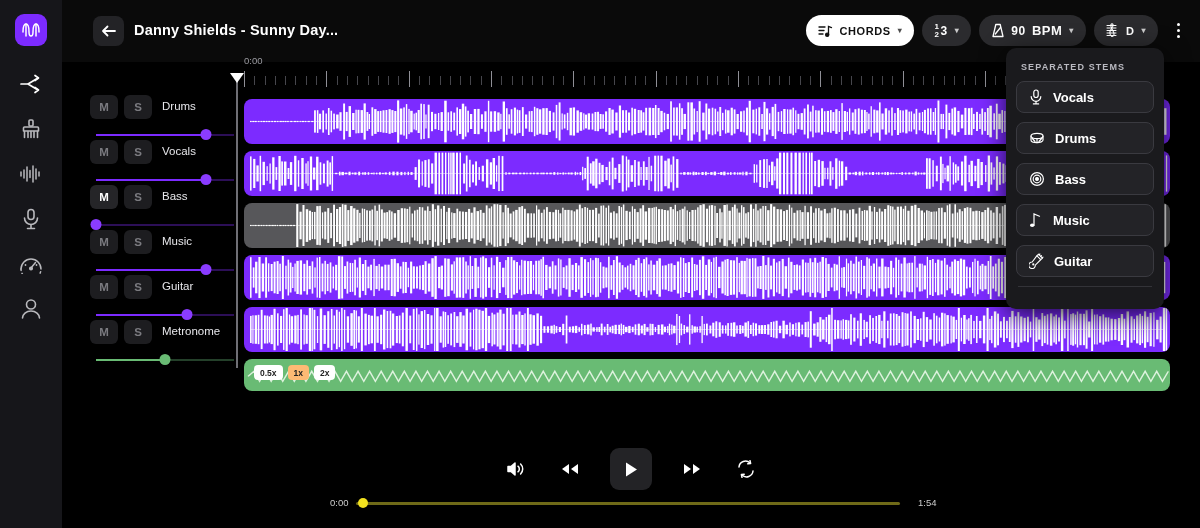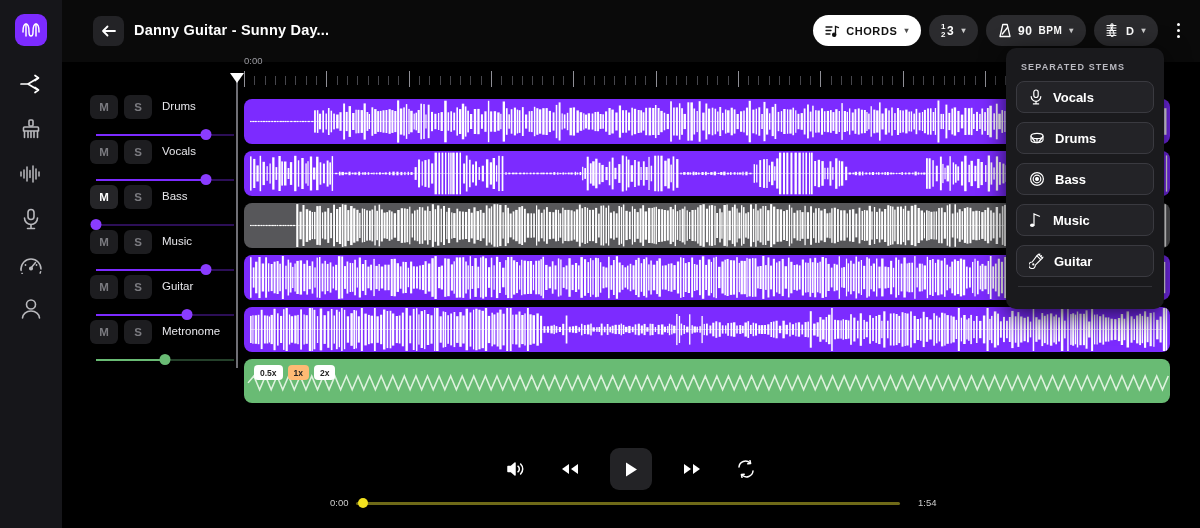--- a/index.html
+++ b/index.html
@@ -48,21 +48,21 @@
   .pill {
     height: 31px; border-radius: 16px; background: #2b2b2e;
     display: flex; align-items: center; gap: 6px; padding: 0 12px;
     color: #fff; font-size: 11px; font-weight: bold; letter-spacing: .6px;
     cursor: pointer; white-space: nowrap;
   }
   .pill.light { background: #fff; color: #111; }
   .pill.yellow { background: #EFE026; color: #111; }
   .caret { font-size: 8px; opacity: .75; margin-left: 1px; }
   .bpm-num { font-size: 12px; font-weight: bold; }
-  .bpm-unit { font-size: 10px; font-weight: bold; letter-spacing: .5px; }
+  .bpm-unit { font-size: 13px; font-weight: bold; letter-spacing: .5px; }
   .kbd { color: #fff; font-size: 11px; font-weight: bold; letter-spacing: .5px; }
   .kebab {
     width: 20px; height: 31px; display: flex; flex-direction: column;
     align-items: center; justify-content: center; gap: 3px; cursor: pointer; margin-left: 2px;
   }
   .kebab i { width: 3px; height: 3px; border-radius: 50%; background: #fff; display: block; }
 
   
   .mixer { position: absolute; left: 90px; top: 95px; width: 135px; }
   .mx-row { height: 45px; position: relative; }
@@ -104,21 +104,21 @@
     border-left: 7px solid transparent; border-right: 7px solid transparent;
     border-top: 10px solid #fff;
   }
 
   .tracks { position: absolute; left: 8px; top: 44px; right: 0; }
   .track {
     position: relative; height: 45px; margin-bottom: 7px; border-radius: 8px;
     overflow: hidden; background: #7C2BFF; cursor: pointer;
   }
   .track.muted { background: #57575a; }
-  .track.metro { background: #69BB74; height: 44px; text-align: center; }
+  .track.metro { background: #69BB74; height: 32px; text-align: center; }
   .track svg { display: block; width: 100%; height: 100%; }
 
   .speeds { position: absolute; left: 10px; top: 6px; display: flex; gap: 5px; z-index: 5; }
   .sp {
     height: 15px; padding: 0 6px; border-radius: 4px; background: #fff; color: #222;
     font-size: 8.5px; font-weight: bold; display: flex; align-items: center; cursor: pointer;
   }
   .sp.on { background: #fdba74; }
 
   
@@ -225,21 +225,21 @@
       </div>
     </div>
   </div>
 
   <div class="header">
     <div class="back-btn">
       <svg width="16" height="14" viewBox="0 0 16 14" fill="none" stroke="#fff" stroke-width="1.8" stroke-linecap="round" stroke-linejoin="round">
         <path d="M14 7 H2.5 M6.5 2.5 L2 7 L6.5 11.5"></path>
       </svg>
     </div>
-    <div class="title">Danny Guitar - Sunny Day...</div>
+    <div class="title">Danny Shields - Sunny Day...</div>
 
     <div class="toolbar">
       <div class="pill light">
         <svg width="15" height="14" viewBox="0 0 15 14" fill="none" stroke="#111" stroke-width="1.3" stroke-linecap="round">
           <path d="M1 3 h6 M1 6.5 h5 M1 10 h4"></path>
           <path d="M10.5 10.5 V2.5 L13.5 3.6"></path>
             <circle cx="9.2" cy="10.8" r="1.6" fill="#111"></circle>
         </svg>
         <span>CHORDS</span>
         <span class="caret">▾</span>

